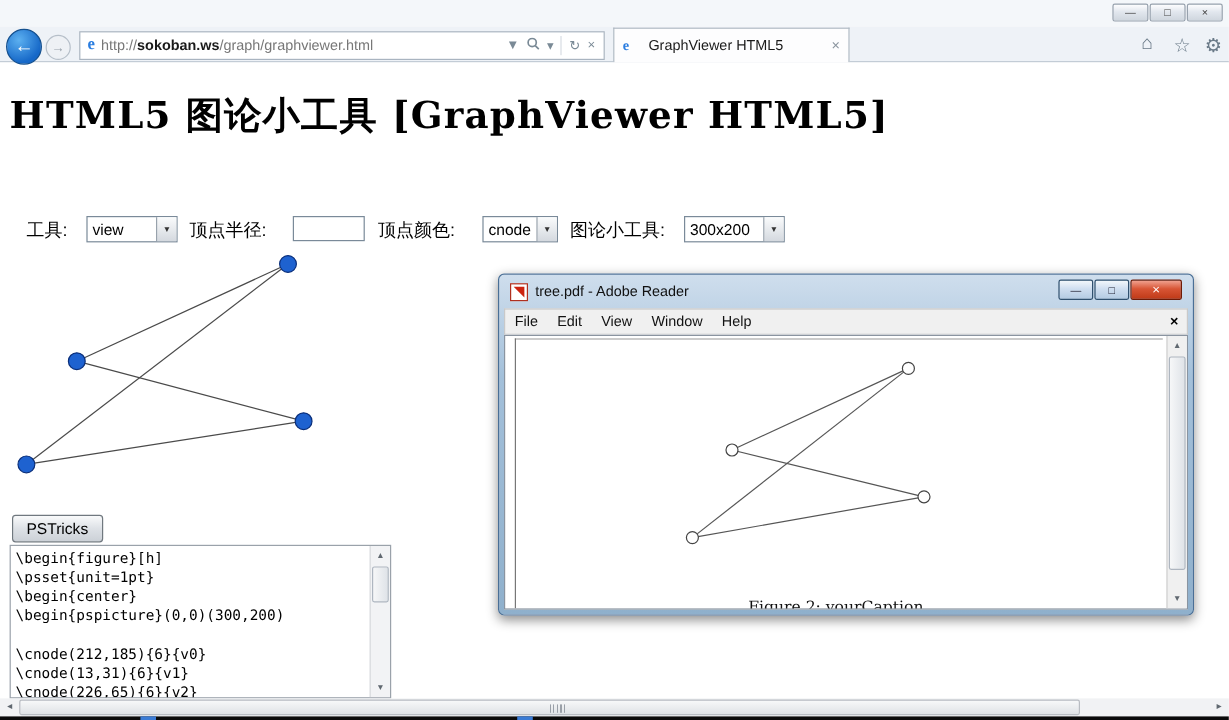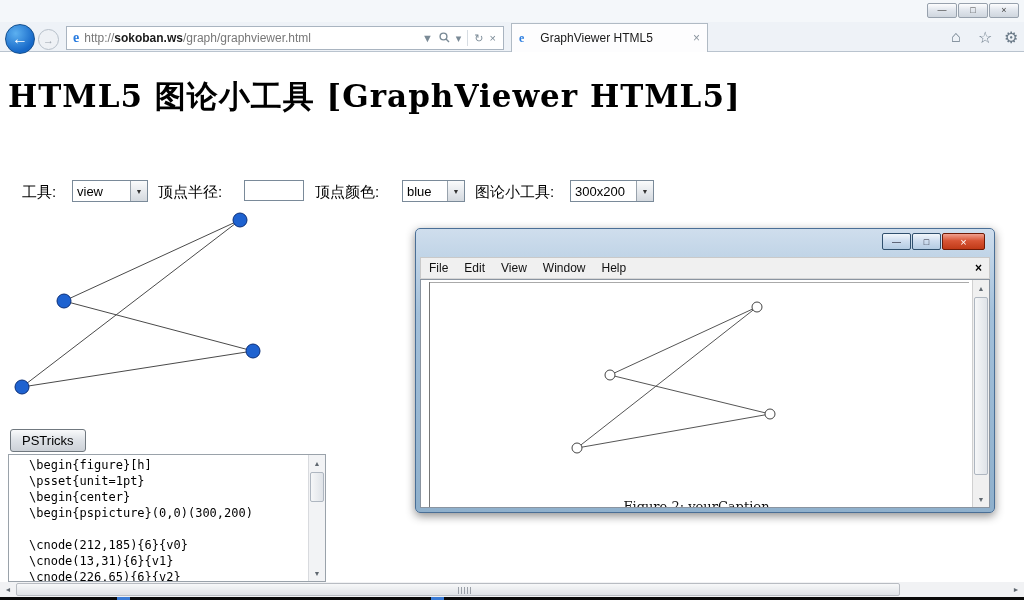--- a/index.html
+++ b/index.html
@@ -54,21 +54,21 @@
                   border:1px solid #7a8a99; background:#fff; font-size:13px; padding:0 3px; }
 
   #graph-canvas { position:absolute; top:152px; left:4px; }
 
   #pstricks-btn { position:absolute; top:377px; left:10px; padding:3px 11px; font-size:13px;
                   border:1px solid #70787f; border-radius:3px;
                   background:linear-gradient(#f9fafb,#dde1e6 50%,#ccd1d7); }
   #codebox { position:absolute; top:402px; left:8px; width:318px; height:128px; background:#fff;
              border:1px solid #9aa2aa; overflow:hidden; }
   #codebox pre { font-family:"DejaVu Sans Mono","Liberation Mono",monospace; font-size:12px;
-                 line-height:16px; padding:2px 4px; white-space:pre;margin-left:16px; }
+                 line-height:16px; padding:2px 4px; white-space:pre; }
   .vscroll { position:absolute; right:0; top:0; bottom:0; width:17px; background:#f2f3f5;
              border-left:1px solid #d8dade; }
   .vscroll .arr { position:absolute; left:0; width:100%; height:16px; display:flex; align-items:center;
                   justify-content:center; font-size:7px; color:#606870; }
   .vscroll .arr.top { top:0; } .vscroll .arr.bot { bottom:0; }
   .vscroll .thumb { position:absolute; left:1px; right:1px; border:1px solid #aeb6c0; border-radius:2px;
                     background:linear-gradient(90deg,#f6f7f8,#dfe3e8); }
 
   
   #pdfwin { position:absolute; top:176px; left:415px; width:580px; height:285px; border-radius:5px;
@@ -163,21 +163,21 @@
   <div id="toolbar">
     <span class="lbl" style="left:10px">工具:</span>
     <div class="win-select" style="left:60px;width:76px">
       <span class="val">view</span>
       <span class="arrow">▼</span>
     </div>
     <span class="lbl" style="left:146px">顶点半径:</span>
     <input id="radius-input" value="" style="">
     <span class="lbl" style="left:303px">顶点颜色:</span>
     <div class="win-select" style="left:390px;width:63px">
-      <span class="val">blue</span>
+      <span class="val">cnode</span>
       <span class="arrow">▼</span>
     </div>
     <span class="lbl" style="left:463px">图论小工具:</span>
     <div class="win-select" style="left:558px;width:84px">
       <span class="val">300x200</span>
       <span class="arrow">▼</span>
     </div>
   </div>
 
   <svg id="graph-canvas" width="320" height="212" viewBox="0 0 320 212">
@@ -203,20 +203,24 @@
 \cnode(13,31){6}{v1}
 \cnode(226,65){6}{v2}</pre>
     <div class="vscroll">
       <div class="arr top">▲</div>
       <div class="thumb" style="top:17px;height:30px"></div>
       <div class="arr bot">▼</div>
     </div>
   </div>
 
   <div id="pdfwin">
+    <div id="pdf-titlebar">
+      <span id="pdf-icon"></span>
+      <span>tree.pdf - Adobe Reader</span>
+    </div>
     <div id="pdf-btns">
       <div class="aero-btn">—</div>
       <div class="aero-btn">□</div>
       <div class="aero-btn close">×</div>
     </div>
     <div id="pdf-menubar">
       <span class="menu-item">File</span>
       <span class="menu-item">Edit</span>
       <span class="menu-item">View</span>
       <span class="menu-item">Window</span>

